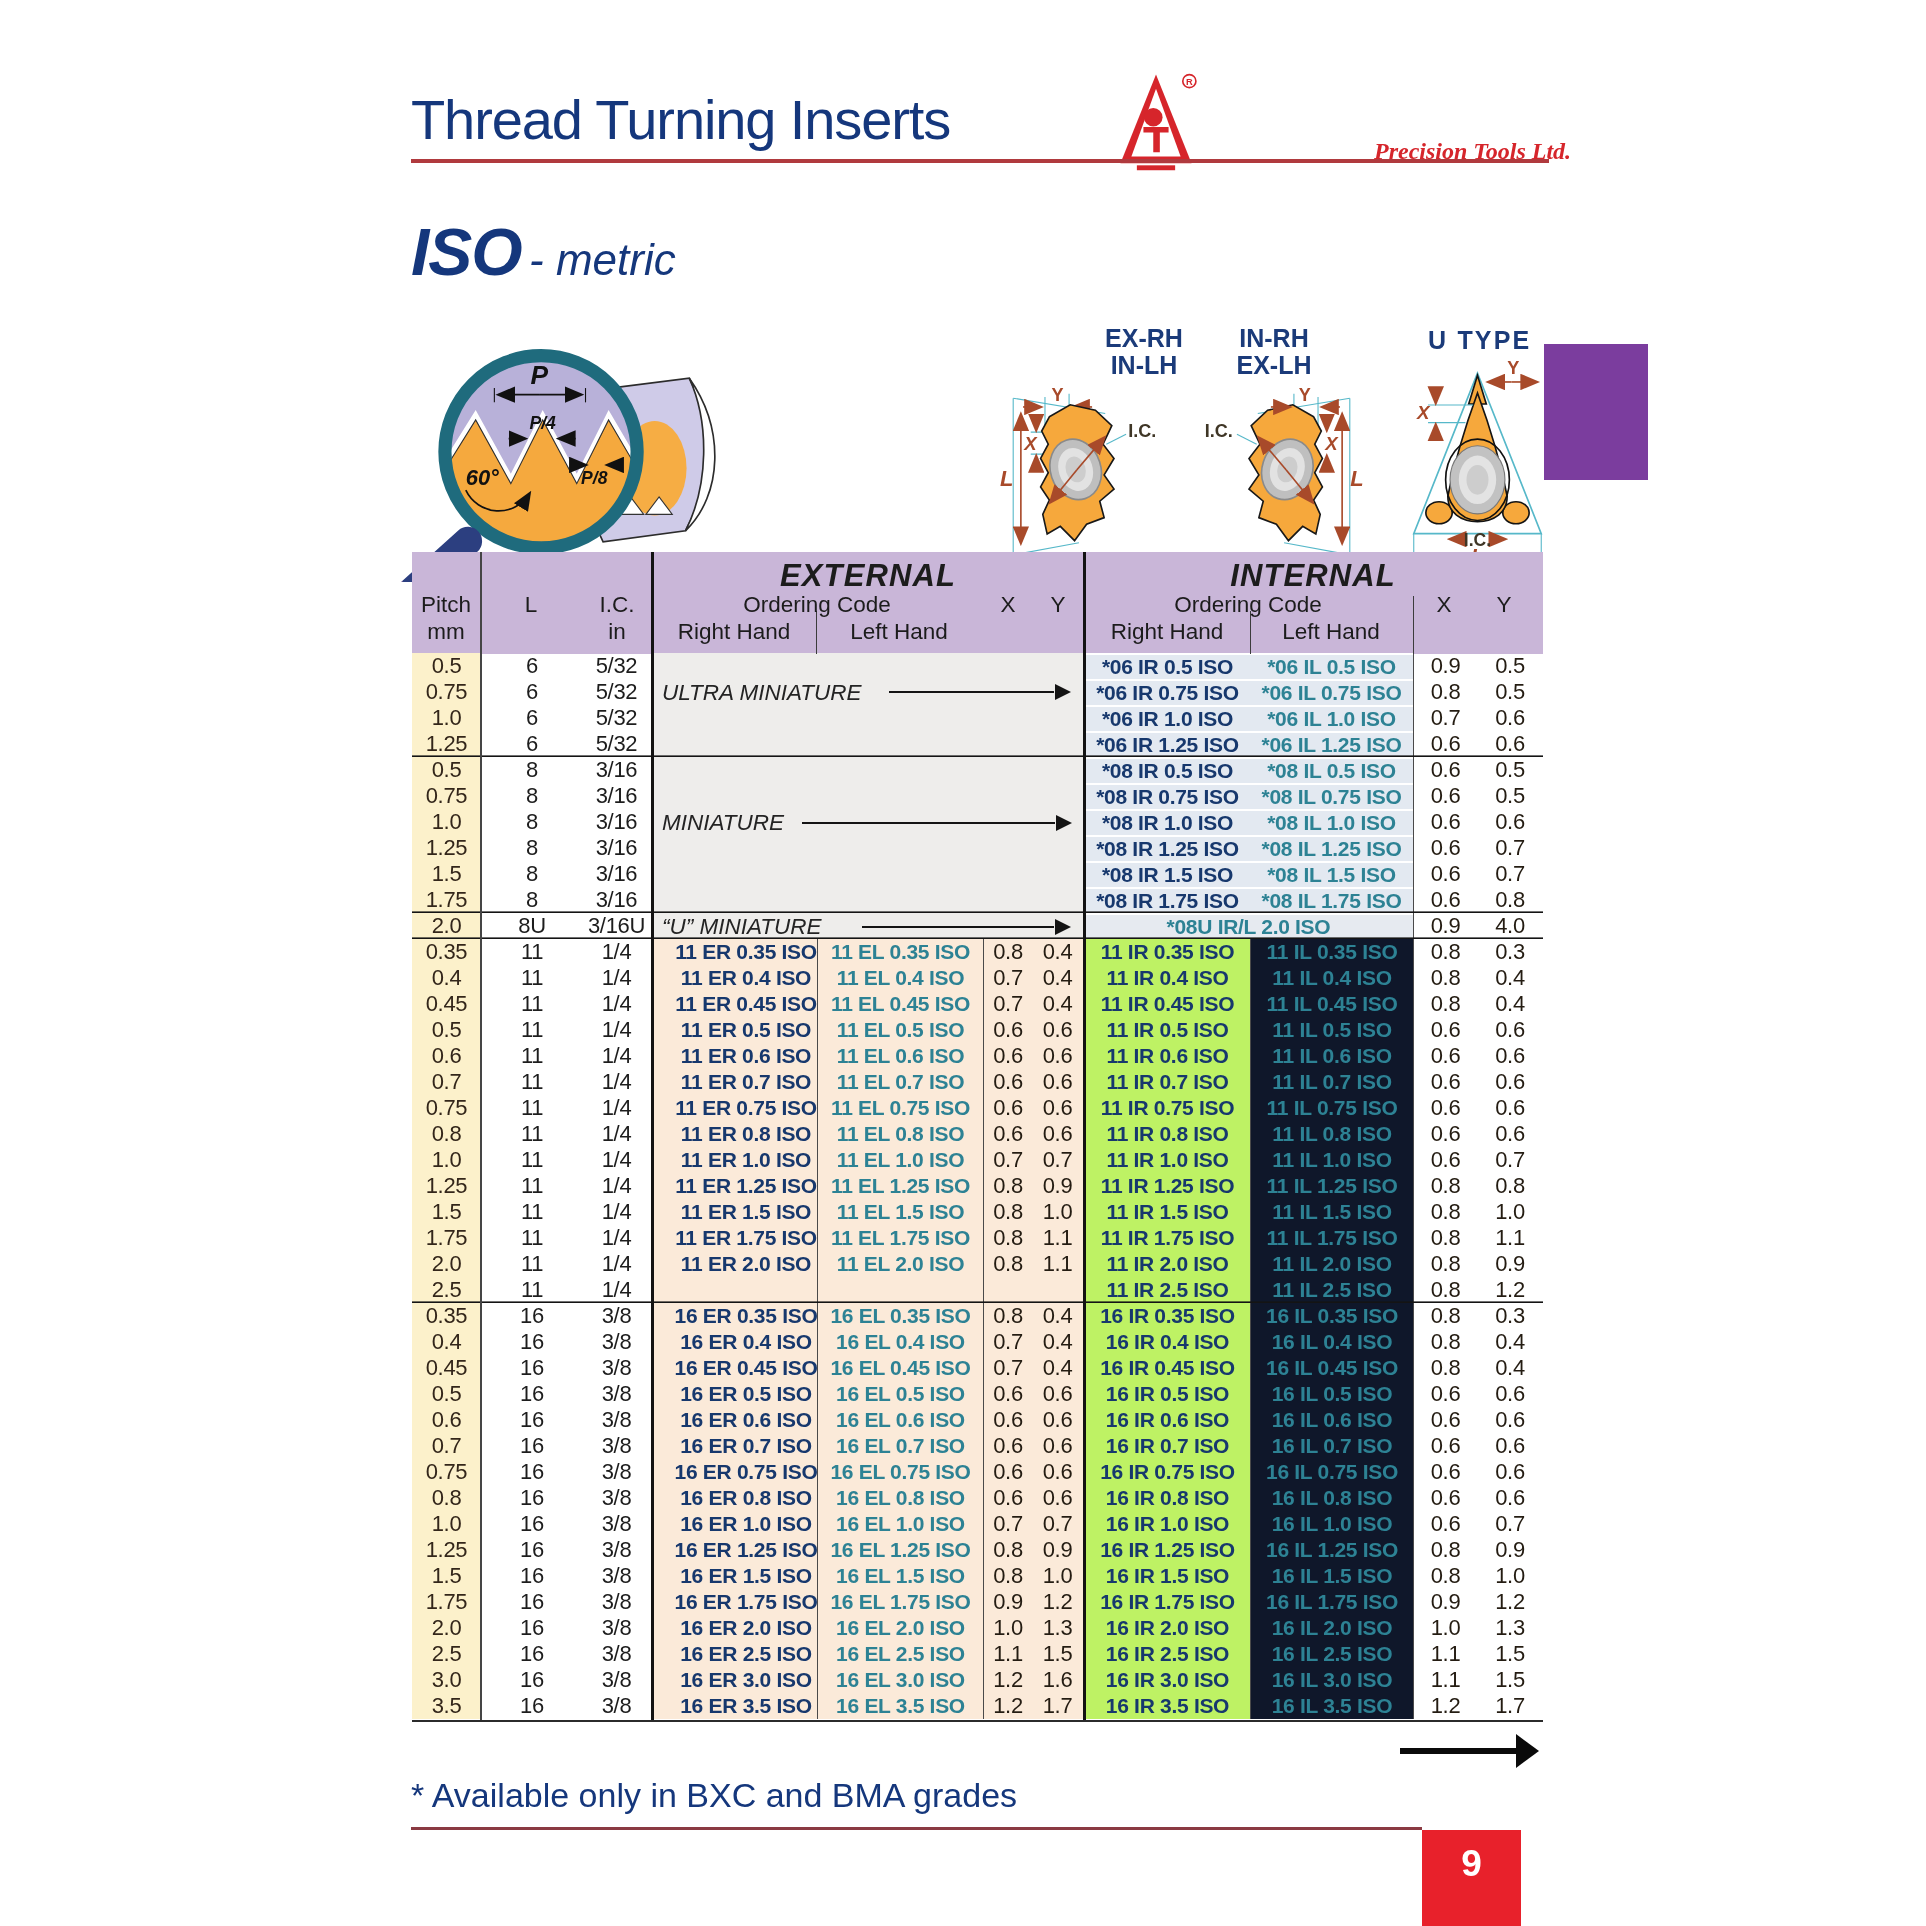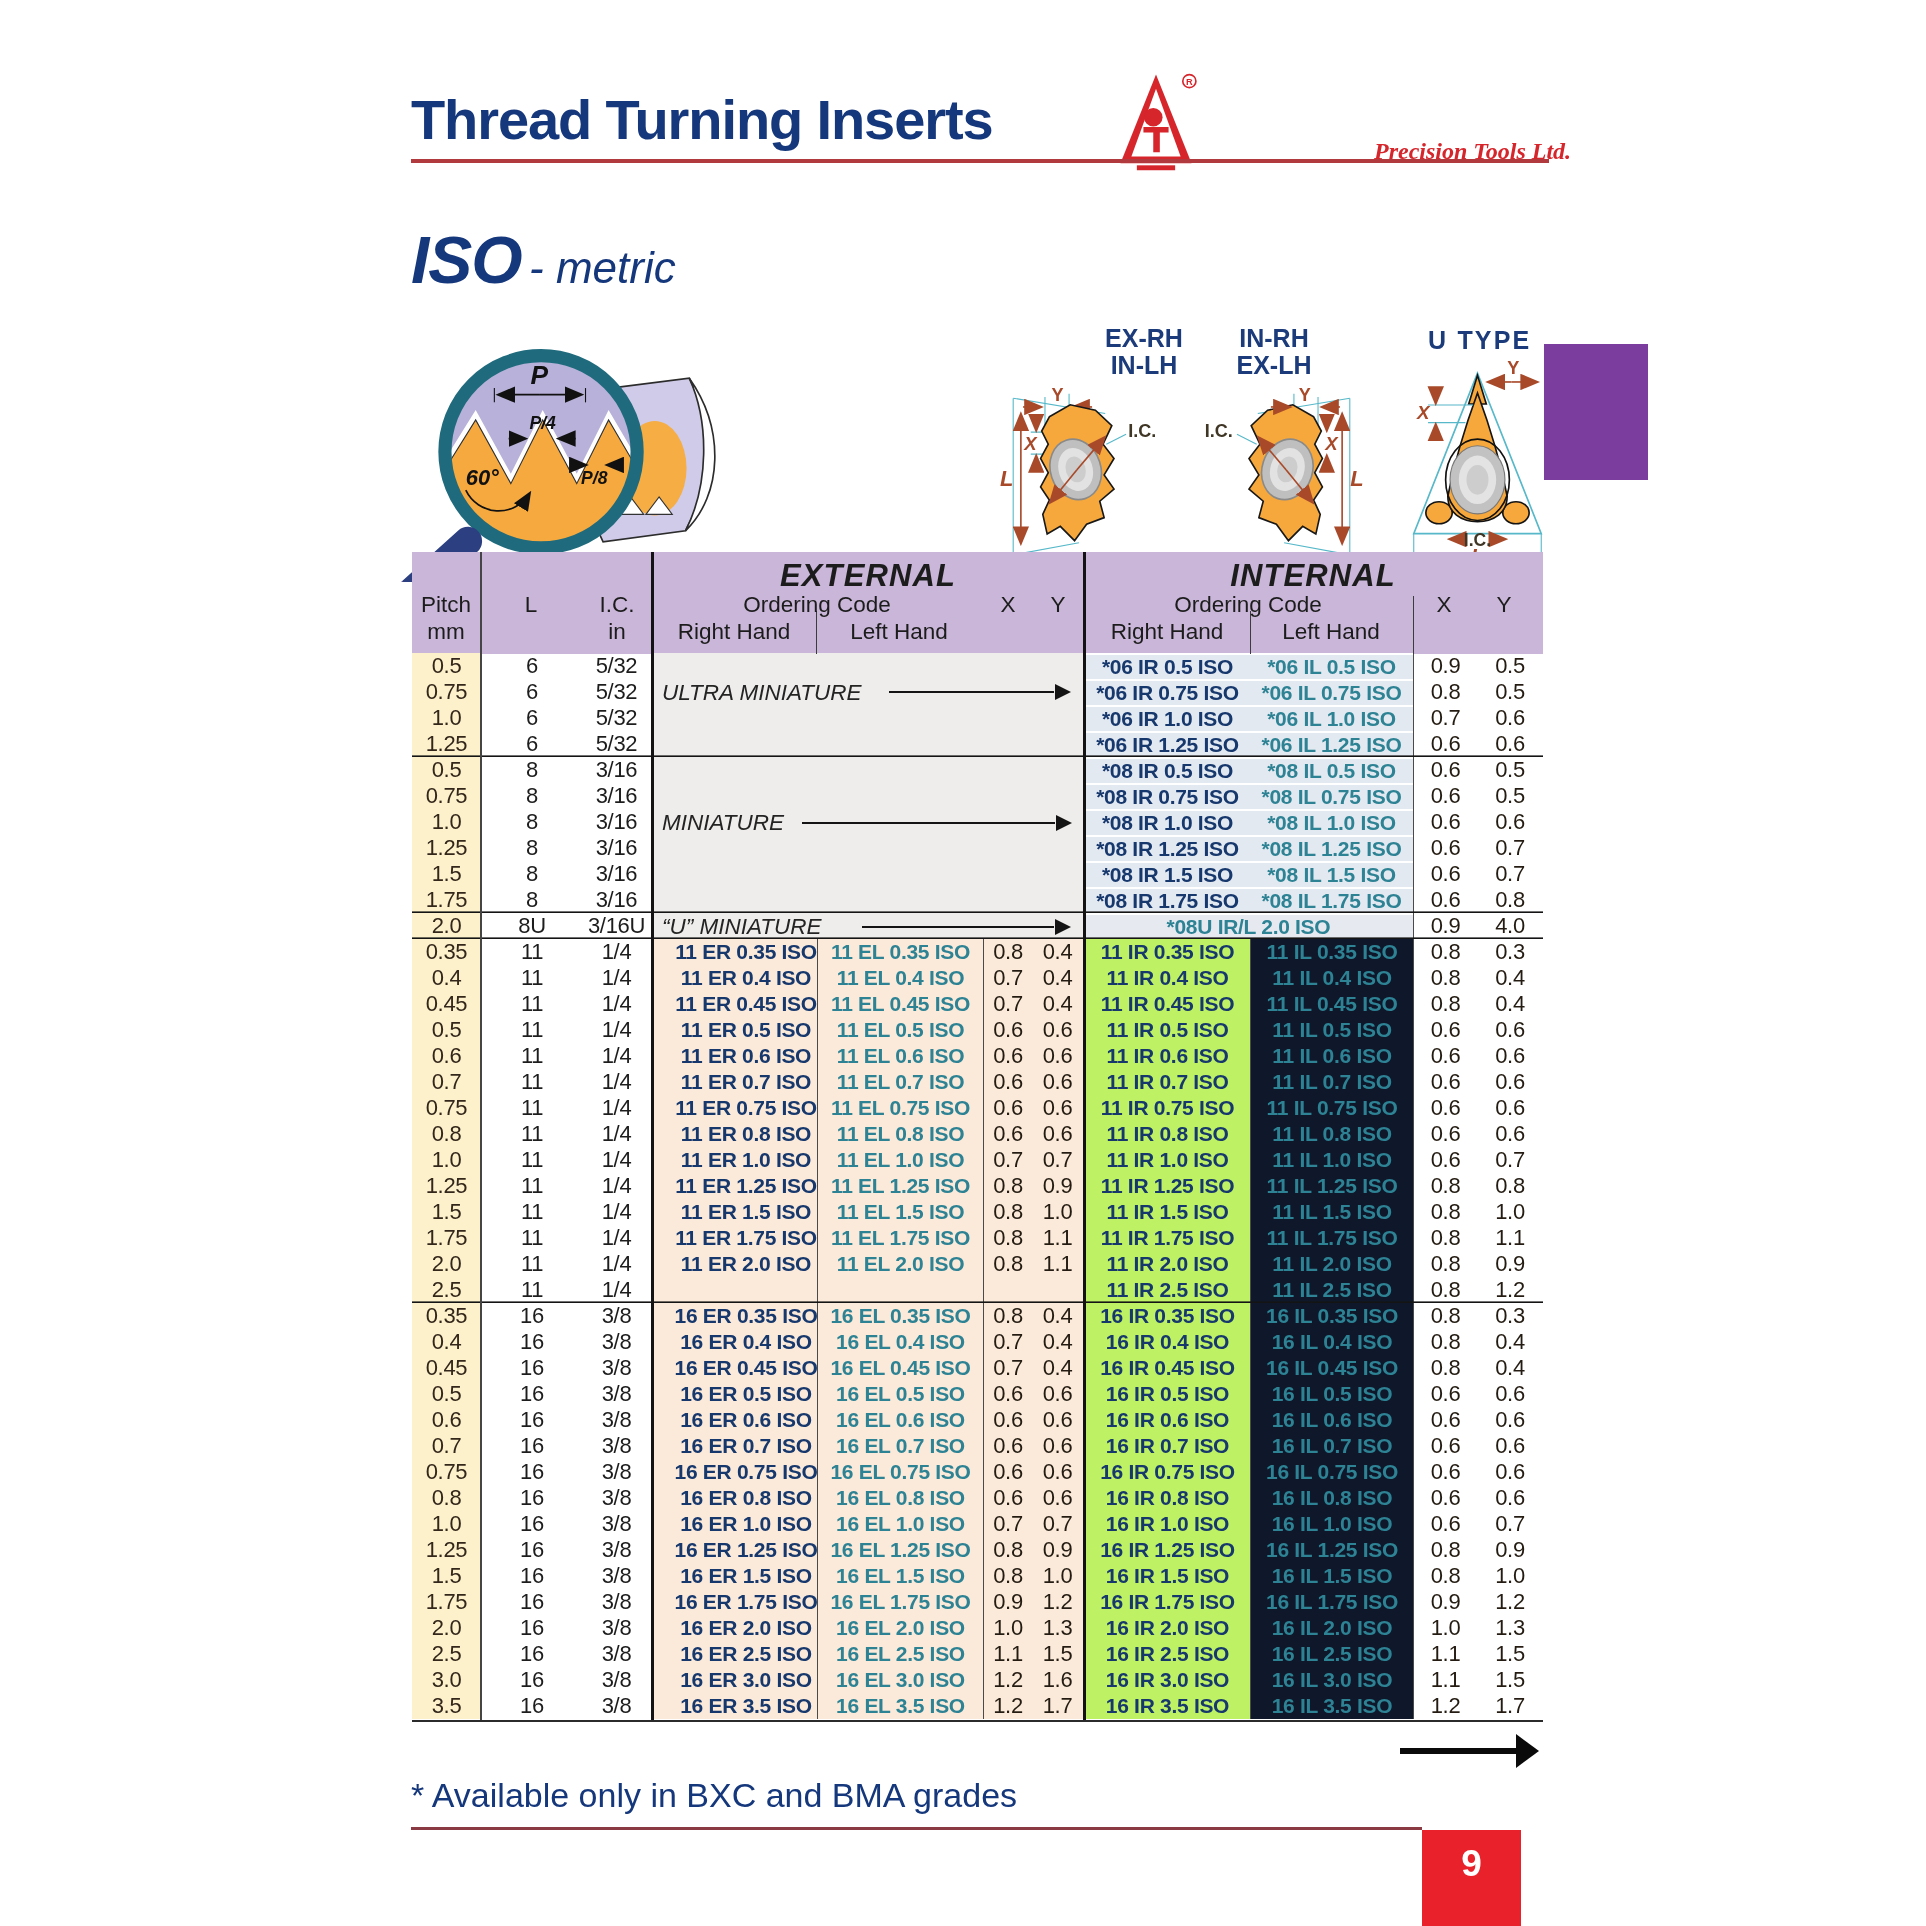--- a/index.html
+++ b/index.html
@@ -1,28 +1,28 @@
 <!DOCTYPE html>
 <html style="font-size:8.8px"><head>
 <meta charset="utf-8">
 <style>
   html,body{margin:0;padding:0;background:#fff;}
   .page{position:relative;width:1926px;height:1926px;background:#fff;overflow:hidden;
         font-family:"Liberation Sans",sans-serif;}
   .abs{position:absolute;}
 
   
-  .page-title{position:absolute;left:411px;top:87px;font-size:56px;font-weight:bold;
+  .page-title{position:absolute;left:411px;top:87px;font-size:56px;font-weight:normal;
               color:#15377c;letter-spacing:-1.1px;white-space:nowrap;}
   .brand-name{position:absolute;left:1200px;top:100px;font-family:"Liberation Serif",serif;
               font-style:italic;font-weight:bold;font-size:64px;color:#d6252b;white-space:nowrap;}
   .brand-tagline{position:absolute;left:1374px;top:138px;font-family:"Liberation Serif",serif;
               font-style:italic;font-weight:bold;font-size:24px;color:#d6252b;white-space:nowrap;}
   .title-underline{position:absolute;left:411px;top:159px;width:1138px;height:3.8px;background:#b03a3e;}
-  .iso-heading{position:absolute;left:411px;top:214px;color:#15377c;white-space:nowrap;margin-top:8px;}
+  .iso-heading{position:absolute;left:411px;top:214px;color:#15377c;white-space:nowrap;}
   .iso-heading .iso{font-size:66px;font-weight:bold;font-style:italic;letter-spacing:-1.1px;}
   .iso-heading .metric{font-size:44px;font-style:italic;margin-left:7.7px;}
 
   
   .dlabel{position:absolute;color:#1b3b7a;font-weight:bold;font-size:25px;line-height:1.08;
           text-align:center;white-space:nowrap;}
   .purple-rect{position:absolute;left:1544px;top:344px;width:104px;height:136px;background:#7b3d9e;}
 
   
   .thead-band{position:absolute;left:412px;top:552px;width:1131px;height:102px;background:#c9b6d8;}

